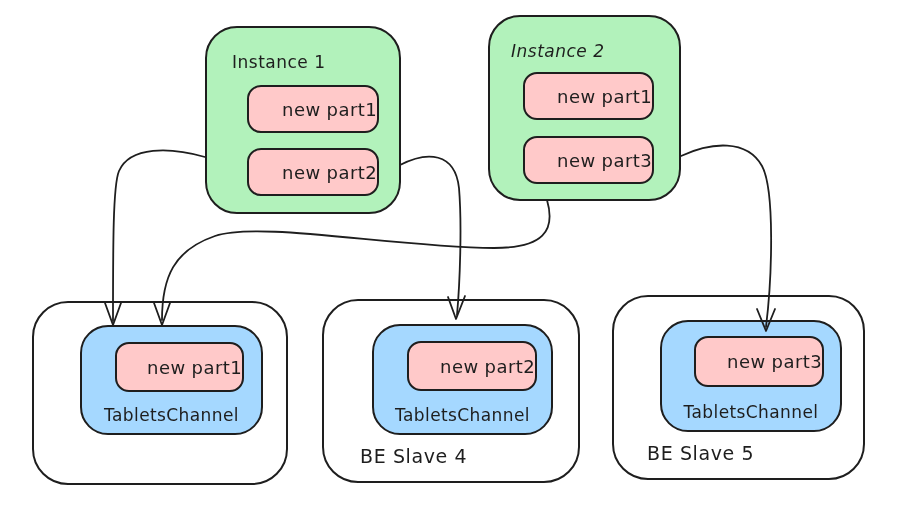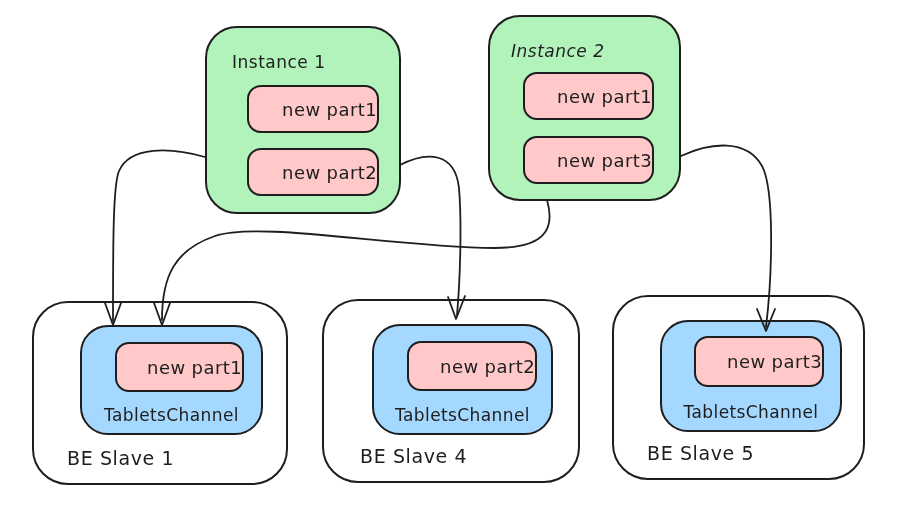--- a/index.html
+++ b/index.html
@@ -96,21 +96,20 @@
     </div>
   </div>
 
   <div class="node slave" style="left:32px;top:301px;width:256px;height:184px;">
     <div class="node channel" style="left:46px;top:22px;width:183px;height:110px;">
       <div class="node part" style="left:33px;top:15px;width:129px;height:50px;">
         <span>new part1</span>
       </div>
       <div class="channel-label">TabletsChannel</div>
     </div>
-    <div class="slave-label">BE Slave 1</div>
   </div>
 
   <div class="node slave" style="left:322px;top:299px;width:258px;height:184px;">
     <div class="node channel" style="left:48px;top:23px;width:181px;height:111px;">
       <div class="node part" style="left:33px;top:15px;width:130px;height:50px;">
         <span>new part2</span>
       </div>
       <div class="channel-label">TabletsChannel</div>
     </div>
     <div class="slave-label" style="left:36px;">BE Slave 4</div>

